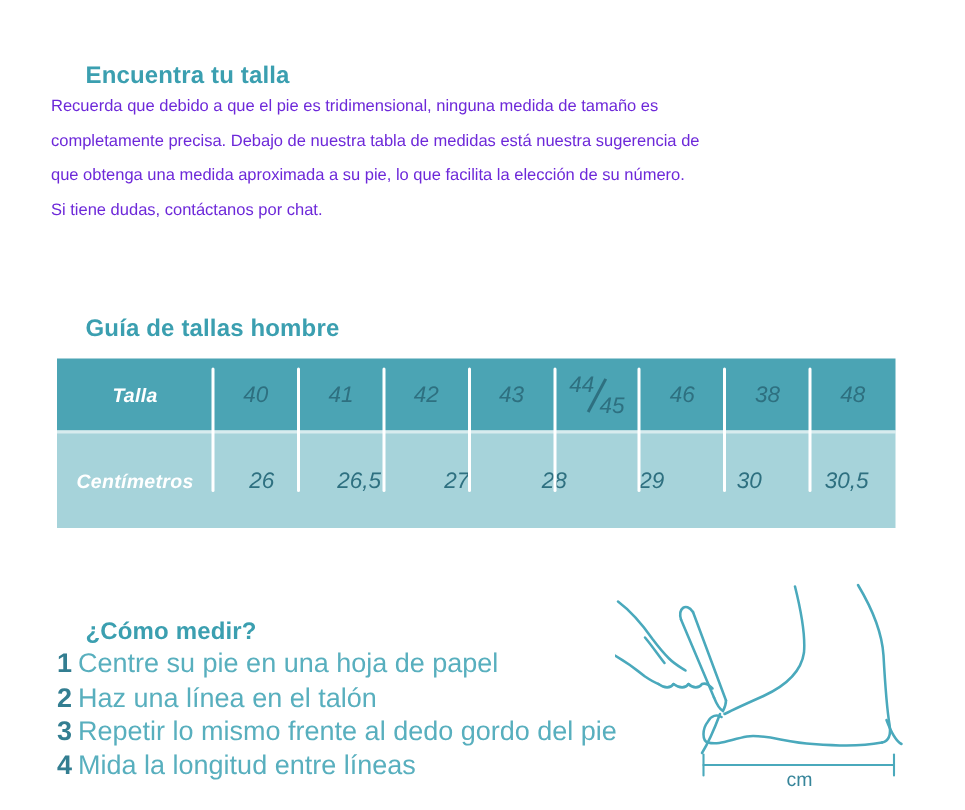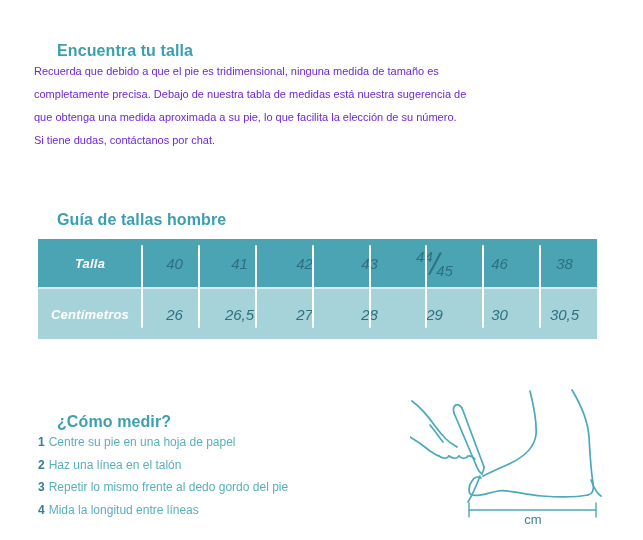--- a/index.html
+++ b/index.html
@@ -14,37 +14,37 @@
   #title-main{top:27px;}
   #title-guide{top:196px;}
   #title-measure{top:398px;}
   .intro-lines{position:absolute;left:34px;top:60px;color:#6d28d9;font-size:11px;}
   .intro-lines div{line-height:23px;white-space:nowrap;}
 
   
   .size-table{position:absolute;left:38px;top:239px;width:559px;height:101px;font-style:italic;}
   .trow{display:flex;width:100%;}
   .trow.header{height:48px;background:#4ba4b4;}
-  .trow.data{height:52px;background:#a6d3da;border-top:2px solid rgba(255,255,255,.55);box-sizing:border-box;}
+  .trow.data{height:65px;background:#a6d3da;border-top:2px solid rgba(255,255,255,.55);box-sizing:border-box;}
   .cell{
     flex:1 1 0;display:flex;align-items:center;justify-content:center;
     color:#2e7080;font-size:15px;
   }
   .cell.label{
     flex:0 0 104px;color:#ffffff;font-weight:700;font-size:13px;letter-spacing:.2px;
   }
   .vdiv{position:absolute;top:6px;width:2px;height:83px;background:#ffffff;border-radius:1px;}
   .split{display:flex;align-items:center;}
   .split .t{transform:translateY(-7px);}
   .split .b{transform:translateY(7px);}
   .split .slash{width:1.5px;height:25px;background:#2e7080;transform:rotate(28deg);margin:0 1px;}
 
   
   .steps{position:absolute;left:38px;top:431px;margin:0;padding:0;list-style:none;}
-  .steps li{line-height:22.7px;font-size:12px;color:#58afbe;white-space:nowrap;}
+  .steps li{line-height:22.7px;font-size:18px;color:#58afbe;white-space:nowrap;}
   .steps .n{color:#337e91;font-weight:700;margin-right:4px;}
 
   .illus{position:absolute;left:410px;top:385px;width:220px;height:140px;}
   .illus svg{display:block;}
 </style>
 </head>
 <body>
 
 <div class="page">
 
@@ -68,20 +68,21 @@
         <div class="cell">43</div>
         <div class="cell">
           <span class="split">
             <span class="t">44</span>
             <span class="slash"></span>
             <span class="b">45</span>
           </span>
         </div>
         <div class="cell">46</div>
         <div class="cell">38</div>
+        <div class="cell">48</div>
       </div>
     <div class="trow data">
         <div class="cell label">Centímetros</div>
         <div class="cell">26</div>
         <div class="cell">26,5</div>
         <div class="cell">27</div>
         <div class="cell">28</div>
         <div class="cell">29</div>
         <div class="cell">30</div>
         <div class="cell">30,5</div>

